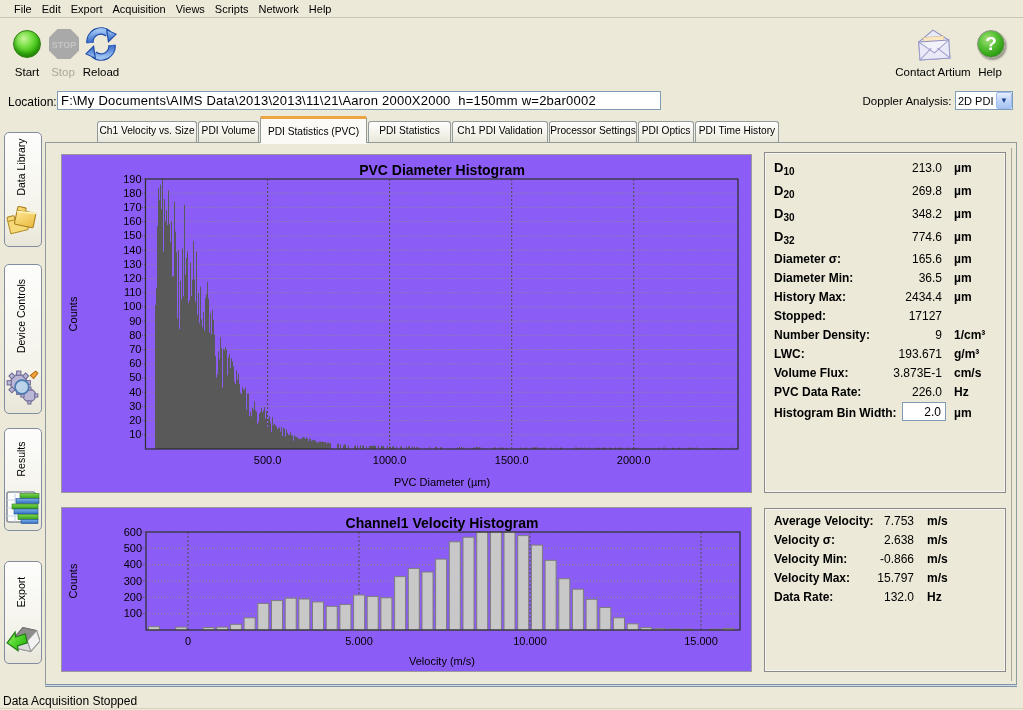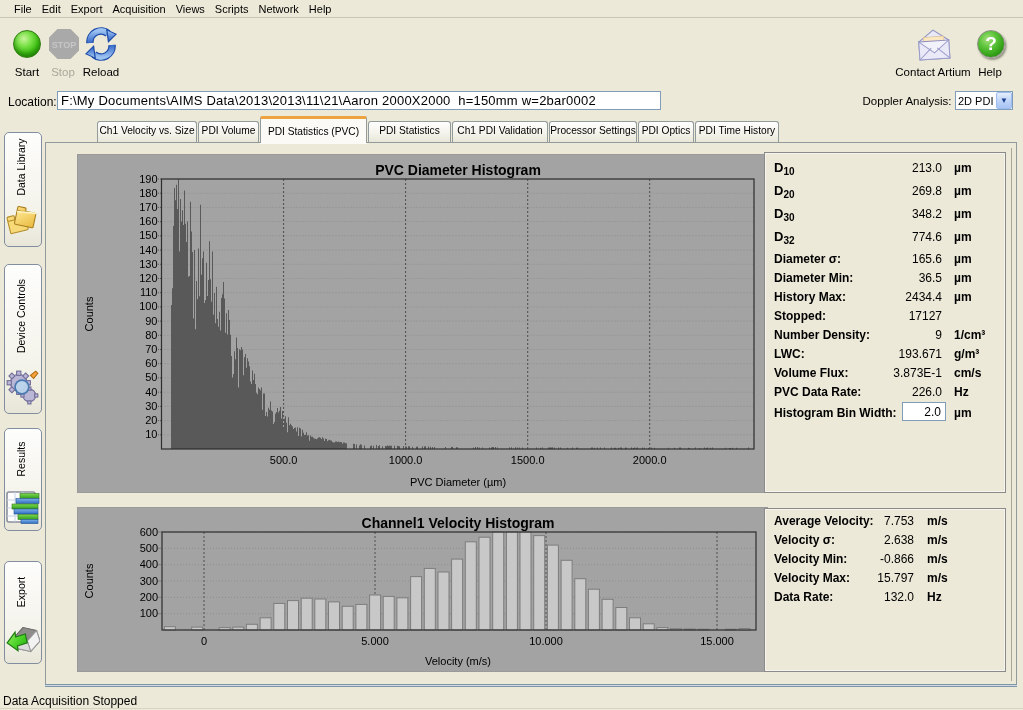--- a/index.html
+++ b/index.html
@@ -9,21 +9,21 @@
 .locfield { position:absolute; left:57px; top:91px; width:604px; height:19px; background:#fff; border:1px solid #7f9db9; font-size:13px; letter-spacing:0.22px; padding:1px 0 0 3px; white-space:nowrap; overflow:hidden; }
 .combo { position:absolute; left:955px; top:91px; width:58px; height:19px; background:#fff; border:1px solid #7f9db9; font-size:11px; padding:3px 0 0 2px; }
 .combobtn { position:absolute; right:0px; top:0px; width:16px; height:17px; background:linear-gradient(#e6eefc,#c4d8f8 45%,#a8c4f4); border:1px solid #9ebcf0; border-radius:2px; text-align:center; font-size:8px; color:#1c3f94; line-height:15px; }
 .sbtn { position:absolute; left:4px; width:38px; background:linear-gradient(to bottom,#fdfdfc,#f4f3ea 70%,#e8e6d8); border:1px solid #828ea0; border-radius:5px; }
 .stxt { position:absolute; left:-42px; width:120px; height:16px; text-align:center; font-size:10.5px; transform:rotate(-90deg); white-space:nowrap; }
 .sicon { position:absolute; left:0; width:100%; display:flex; align-items:center; justify-content:center; }
 .card { position:absolute; left:45px; top:142px; width:972px; height:545px; border:1px solid #919b9c; background:#ece9d8; }
 .tabs { position:absolute; left:59px; top:116px; height:27px;margin-left:38px; }
 .tab { position:relative; float:left; height:21px; margin-top:5px; padding:3px 0 0 0; text-align:center; font-size:10.2px; background:linear-gradient(#fefefe,#f3f2ea 60%,#e8e6d8); border:1px solid #919b9c; border-bottom:none; border-radius:3px 3px 0 0; margin-right:1px; z-index:5; }
 .tab.active { height:27px; margin-top:0; padding-top:7px; background:#fbfaf6; border-top:3px solid #eda440; border-radius:2px 2px 0 0; z-index:7; box-shadow:0 1px 0 #fbfaf6; }
-.chartpanel { position:absolute; background:#a3a3a3; border:1px solid #9a9a9a;margin-left:16px; }
+.chartpanel { position:absolute; background:#8b5cf6; border:1px solid #9a9a9a; }
 .statpanel { position:absolute; background:#ece9d8; border:1px solid #8a8a8a; box-shadow:inset 0 0 0 1px #f6f4ec; }
 .lbl { position:absolute; font-size:12px; white-space:nowrap; }
 .lbl b { font-weight:bold; }
 .val { position:absolute; right:63px; font-size:12px; text-align:center; white-space:nowrap; }
 .unit { position:absolute; left:189px; font-size:12px; font-weight:bold; white-space:nowrap; }
 .bval { position:absolute; right:91px; font-size:12px; }
 .bunit { position:absolute; left:162px; font-size:12px; }
 .binfield { position:absolute; left:137px; top:249px; width:44px; height:19px; background:#fff; border:1px solid #7f9db9; font-size:12px; text-align:right; padding-right:4px; font-family:"Liberation Sans",sans-serif; }
 .statusbar { position:absolute; left:0; top:689px; width:1023px; height:21px; font-size:12px; padding:5px 0 0 3px; }
 </style></head><body>

